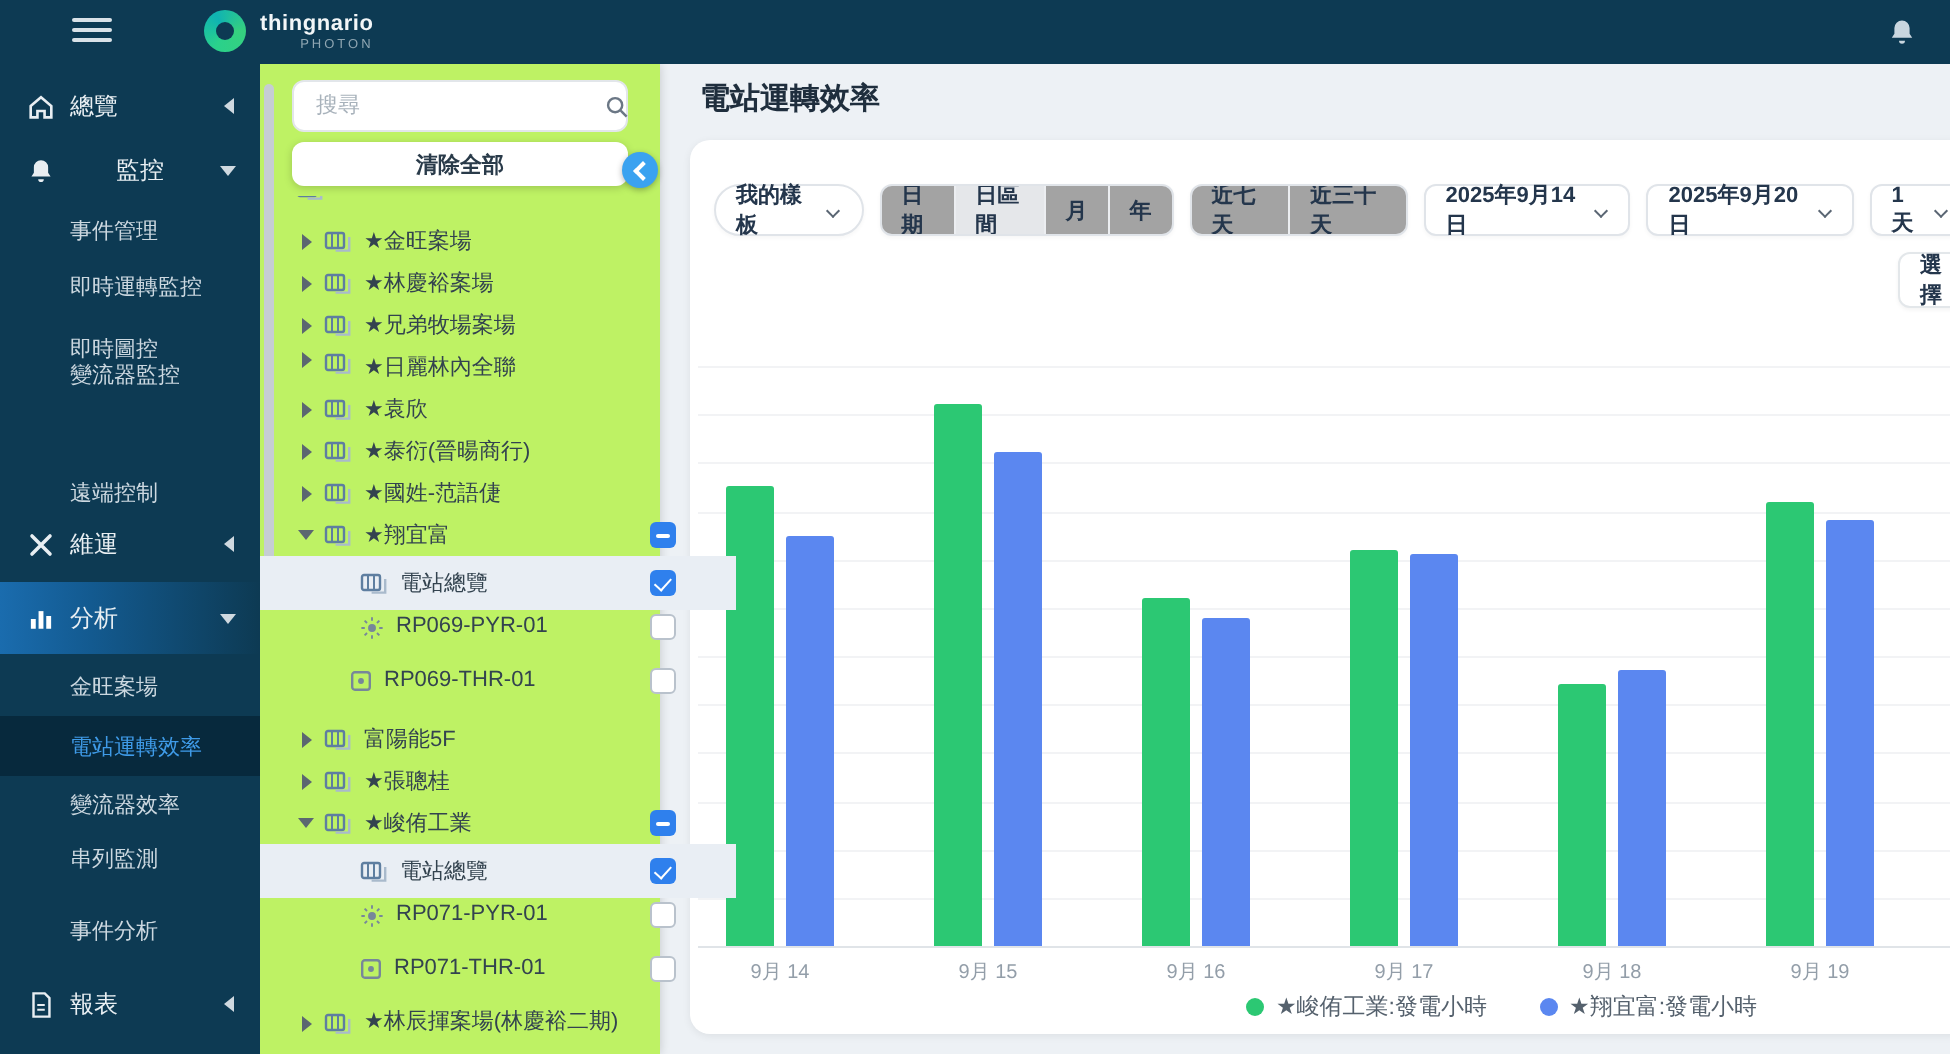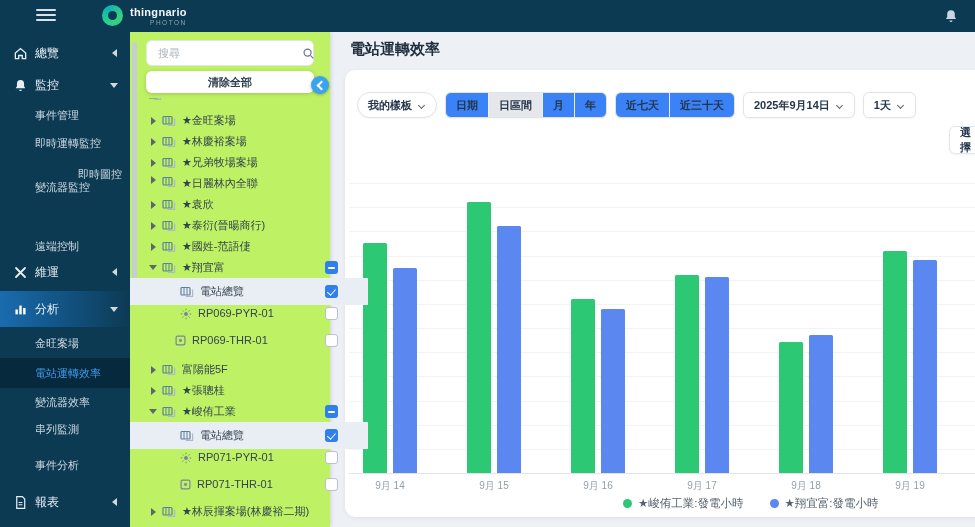--- a/index.html
+++ b/index.html
@@ -56,21 +56,21 @@
   .cbx.indeterminate{background:#2f80ed;}
   .cbx.indeterminate::after{content:"";position:absolute;left:3px;top:5.5px;width:7px;height:2px;background:#fff;border-radius:1px;}
   .collapse-btn{position:absolute;left:311px;top:76px;width:18px;height:18px;border-radius:50%;background:#3aa2f0;z-index:7;
                 box-shadow:0 1px 3px rgba(0,0,0,.3);display:flex;align-items:center;justify-content:center;cursor:pointer;}
   .collapse-btn::after{content:"";width:5px;height:5px;border:solid #fff;border-width:0 0 2px 2px;transform:rotate(45deg);margin-left:2px;}
   
   .page-title{position:absolute;left:350px;top:40px;font-size:15px;font-weight:bold;color:#1f2e3d;z-index:2;}
   .card{position:absolute;left:345px;top:70px;width:640px;height:447px;background:#fff;border-radius:10px;box-shadow:0 1px 4px rgba(0,0,0,.07);z-index:2;}
   .filters{position:absolute;left:12px;top:22px;display:flex;gap:8px;height:26px;align-items:stretch;font-size:11px;color:#24364c;}
   .pill{display:flex;align-items:center;gap:6px;padding:0 10px;border:1px solid #e0e4e9;border-radius:13px;background:#fff;cursor:pointer;font-weight:600;box-shadow:0 1px 2px rgba(0,0,0,.04);}
-  .grp{display:flex;border:1px solid #e0e4e9;border-radius:6px;overflow:hidden;background:#3b82f6;box-shadow:0 1px 2px rgba(0,0,0,.04);}
+  .grp{display:flex;border:1px solid #e0e4e9;border-radius:6px;overflow:hidden;background:#a3a3a3;box-shadow:0 1px 2px rgba(0,0,0,.04);}
   .grp .seg{display:flex;align-items:center;padding:0 10px;cursor:pointer;border-left:1px solid #eceef1;font-weight:600;}
   .grp .seg:first-child{border-left:0;}
   .grp .seg.sel{background:#e5e7ea;font-weight:bold;}
   .sel-pill{display:flex;align-items:center;gap:6px;padding:0 10px;border:1px solid #e0e4e9;border-radius:6px;background:#fff;cursor:pointer;font-weight:600;box-shadow:0 1px 2px rgba(0,0,0,.04);}
   .choose-btn{position:absolute;left:604px;top:56px;height:26px;display:flex;align-items:center;padding:0 10px;border:1px solid #e3e7ea;
               border-radius:6px;background:#fff;font-size:11px;font-weight:600;color:#24364c;cursor:pointer;box-shadow:0 1px 2px rgba(0,0,0,.05);}
   .chev{width:8px;height:5px;position:relative;}
   .chev::after{content:"";position:absolute;left:1px;top:0;width:4px;height:4px;border:solid #5a6673;border-width:0 0 1.6px 1.6px;transform:rotate(-45deg);}
   
   .plot{position:absolute;left:0;top:0;width:640px;height:447px;pointer-events:none;}
@@ -88,33 +88,33 @@
 <div class="sidebar">
     <div class="s-item" style="top: 38px; height: 30px;">
       <span class="s-icon">
         <svg viewBox="0 0 16 16" width="15" height="15">
           <path d="M2.5 7.5 8 2.8l5.5 4.7v6h-3.6v-3.4H6.1v3.4H2.5z" fill="none" stroke="#e8eef2" stroke-width="1.4"></path>
         </svg>
       </span>
       <span class="s-label">總覽</span>
       <span class="caret-left"></span>
     </div>
-    <div class="s-item" style="top: 70px; height: 30px;">
+    <div class="s-item" style="top: 70px; height: 30px; gap: 23px;">
       <span class="s-icon">
         <svg viewBox="0 0 16 16" width="15" height="15">
           <path d="M8 2.2a3.8 3.8 0 0 1 3.8 3.8v2.9l1.3 2H2.9l1.3-2V6A3.8 3.8 0 0 1 8 2.2z" fill="#e8eef2"></path>
           <path d="M6.5 12.4a1.5 1.5 0 0 0 3 0z" fill="#e8eef2"></path>
         </svg>
       </span>
       <span class="s-label">監控</span>
       <span class="caret-down"></span>
     </div>
     <div class="s-sub" style="top: 103px; height: 24px;">事件管理</div>
     <div class="s-sub" style="top: 131px; height: 24px;">即時運轉監控</div>
-    <div class="s-sub" style="top: 162px; height: 24px; margin-left: 43px;">即時圖控</div>
+    <div class="s-sub" style="top: 162px; height: 24px;">即時圖控</div>
     <div class="s-sub" style="top: 175px; height: 24px;">變流器監控</div>
     <div class="s-sub" style="top: 234px; height: 24px;">遠端控制</div>
     <div class="s-item" style="top: 256px; height: 32px;">
       <span class="s-icon">
         <svg viewBox="0 0 16 16" width="15" height="15">
           <g stroke="#e8eef2" stroke-width="1.9" stroke-linecap="round">
             <path d="M3.2 3.2l9.6 9.6M12.8 3.2 3.2 12.8"></path>
           </g>
         </svg>
       </span>
@@ -476,20 +476,24 @@
       <div class="seg sel">日區間</div>
       <div class="seg">月</div>
       <div class="seg">年</div>
     </div>
     <div class="grp">
       <div class="seg">近七天</div>
       <div class="seg">近三十天</div>
     </div>
     <div class="sel-pill">
       <span>2025年9月14日</span>
+      <span class="chev"></span>
+    </div>
+    <div class="sel-pill">
+      <span>2025年9月20日</span>
       <span class="chev"></span>
     </div>
     <div class="sel-pill">
       <span>1天</span>
       <span class="chev"></span>
     </div>
   </div>
   <div class="choose-btn">選擇</div>
   <div class="plot">
       <div class="gridline" style="top: 378.8px;"></div>

